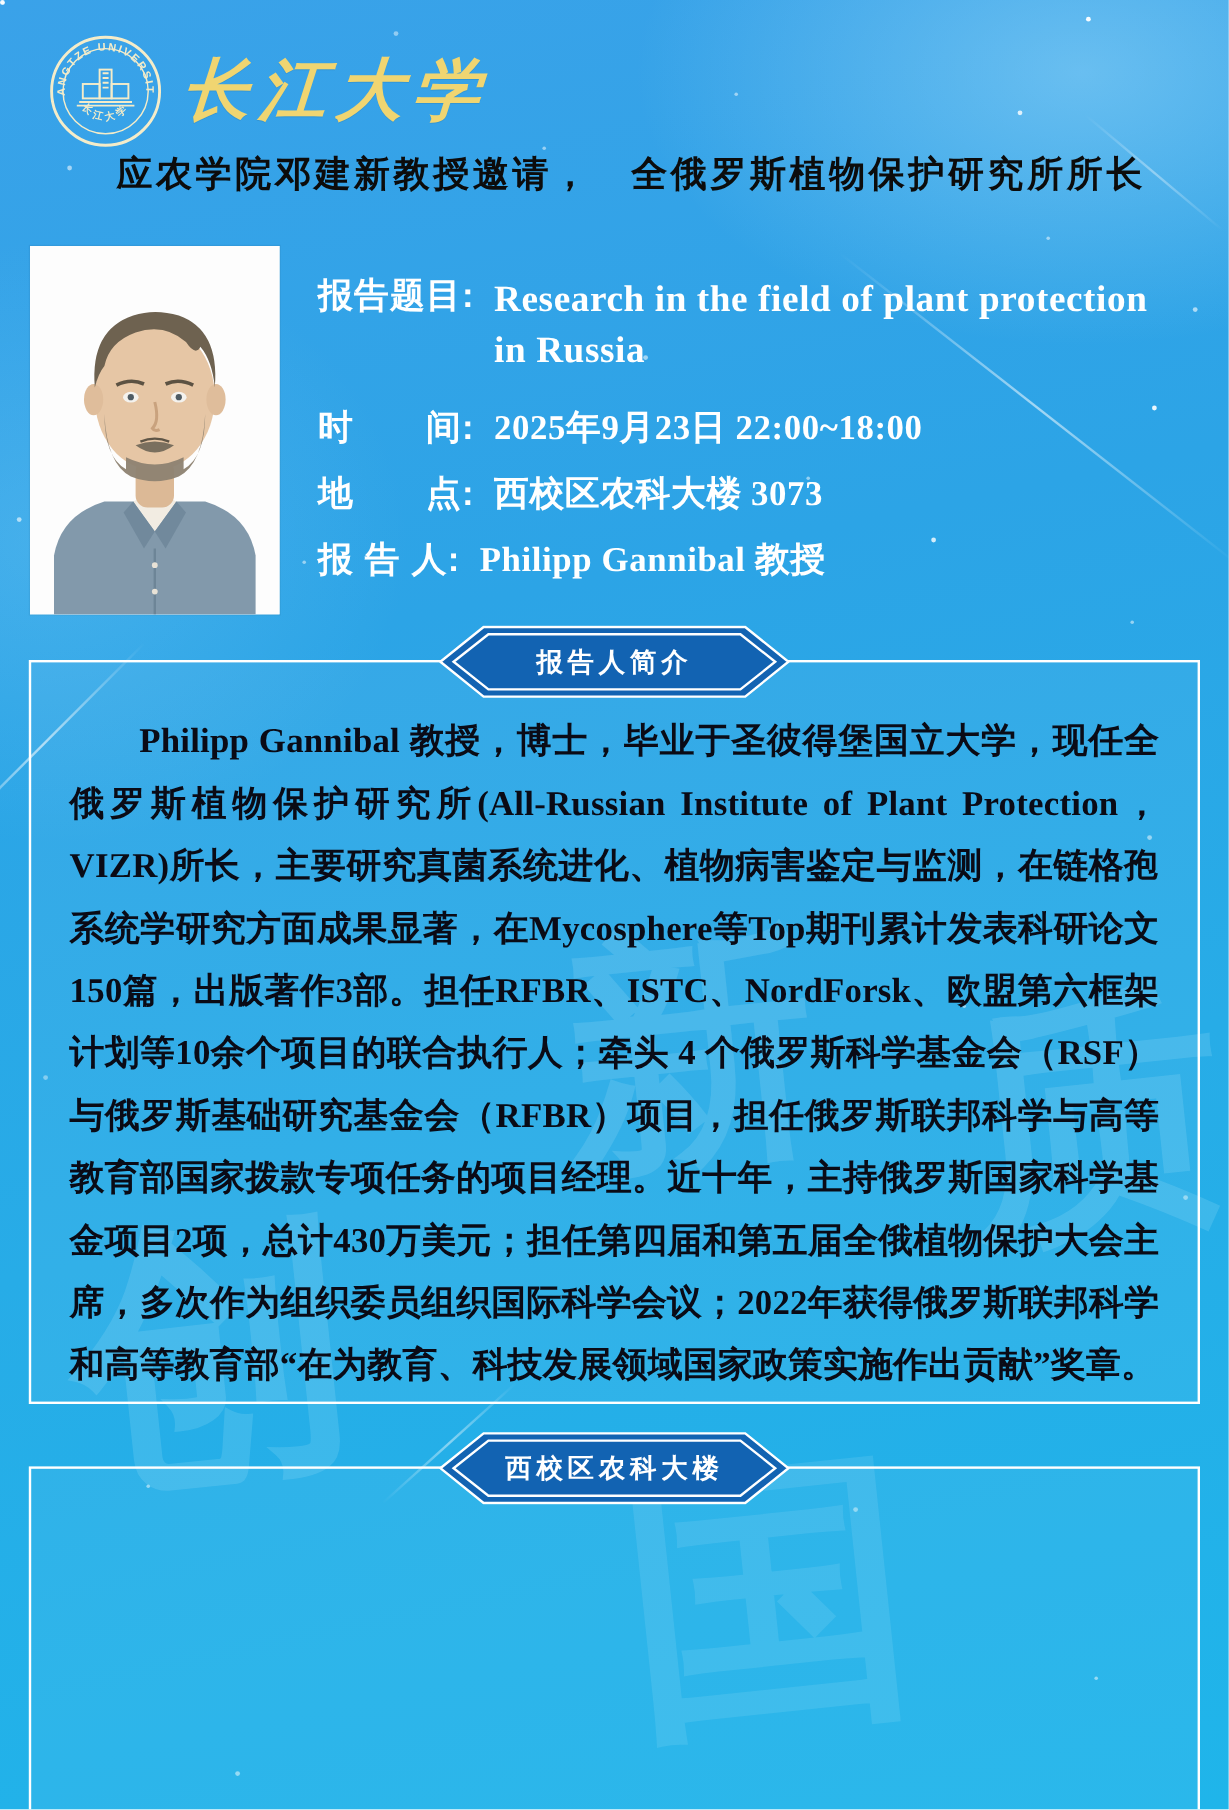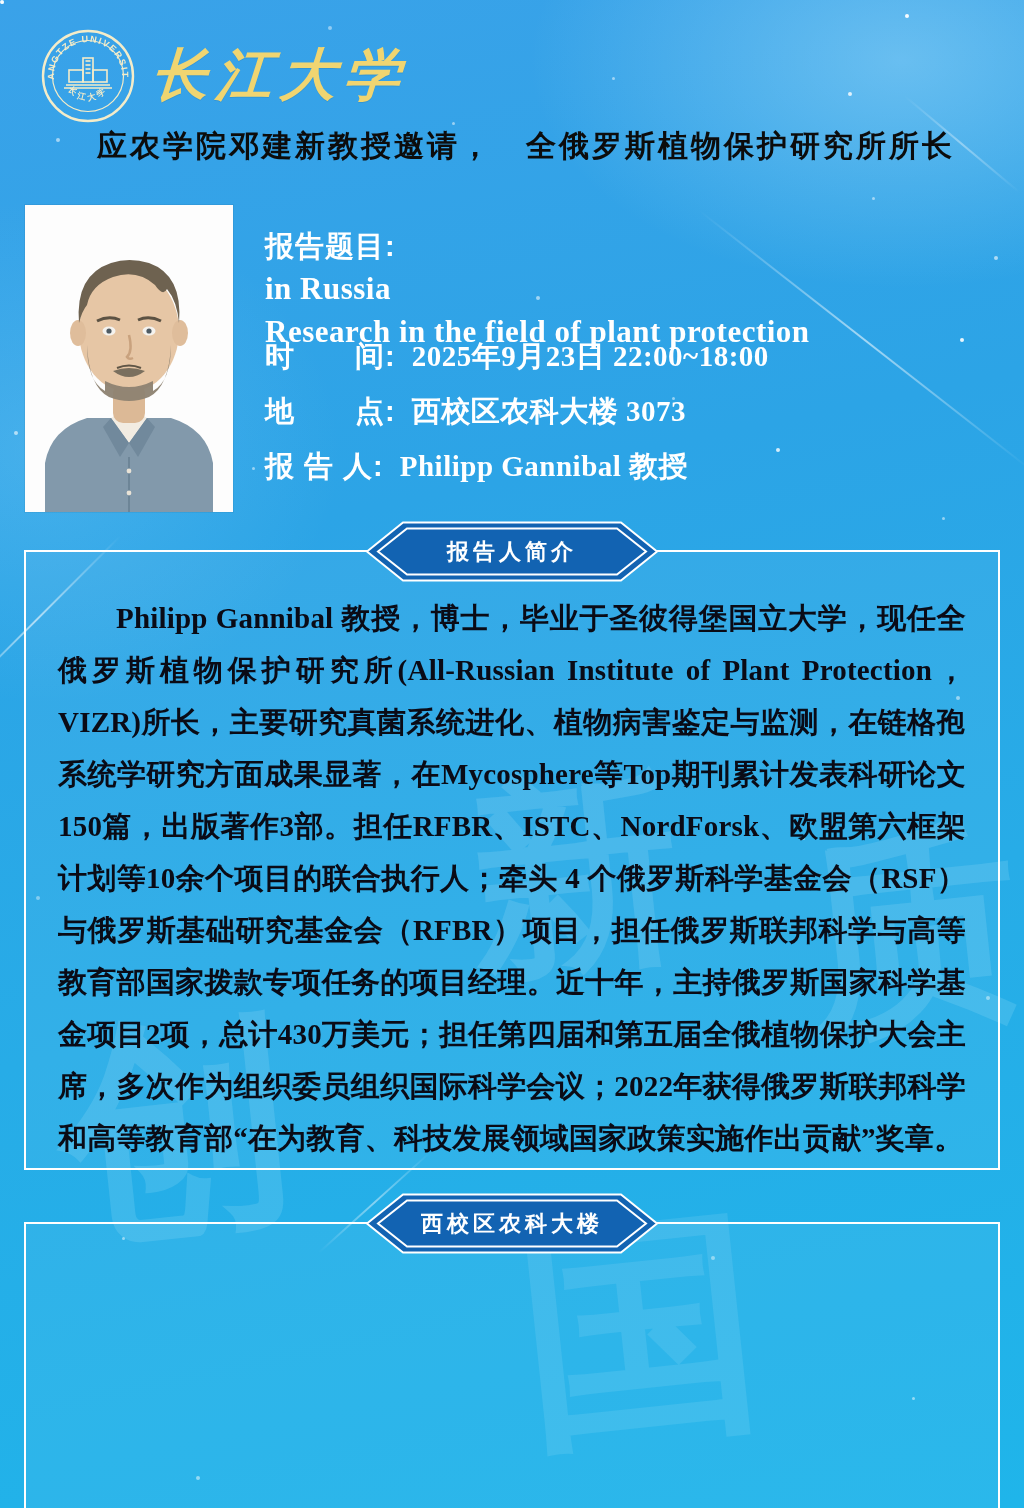--- a/index.html
+++ b/index.html
@@ -53,21 +53,21 @@
   .title .t1 { font-size:30px; font-weight:900; letter-spacing:3px; line-height:38px; }
   .title .t2 { font-family:"Liberation Serif","Liberation Sans",serif; font-size:31px; font-weight:900; letter-spacing:1px; line-height:38px; }
   
   .hero { position:absolute; left:25px; top:205px; right:24px; height:310px; }
   .photo { position:absolute; left:0; top:0; width:208px; height:307px; background:#fdfdfd; box-shadow:0 0 0 1px rgba(0,0,0,0.05); }
   .photo svg { width:100%; height:100%; display:block; }
   .fields { position:absolute; left:240px; top:0; right:0; color:#ffffff; }
   .row { position:absolute; left:0; display:flex; align-items:flex-start; }
   .row .label { white-space:pre; font-size:29px; font-weight:700; letter-spacing:1px; flex:0 0 auto; margin-right:16px; }
   .row .value { font-family:"Liberation Serif","Liberation Sans",serif; font-weight:700; font-size:29px; letter-spacing:.5px; }
-  .row-topic { top:22px;flex-direction:column; }
+  .row-topic { top:22px; }
   .row-topic .value { font-size:31px; line-height:43px; }
   .row-time { top:132px; }
   .row-place { top:187px; }
   .row-speaker { top:242px; }
   
   .panel { position:absolute; left:24px; right:24px; border:2px solid #ffffff; background:rgba(255,255,255,0.05); }
   .panel-bio { top:550px; height:620px; }
   .panel-content { top:1222px; height:330px; }
   .badge { position:absolute; top:-31px; left:50%; transform:translateX(-50%); width:292px; height:61px; }
   .badge svg { position:absolute; inset:0; width:100%; height:100%; }
@@ -165,22 +165,22 @@
         <path d="M62,140 Q64,182 84,192 Q104,200 124,192 Q144,182 146,140 Q146,176 128,186 L128,176 Q116,182 104,182 Q92,182 80,176 L80,186 Q62,176 62,140 Z" fill="#8d8271" opacity="0.95"></path>
         <path d="M88,166 Q104,160 120,166 Q112,172 104,172 Q96,172 88,166 Z" fill="#7a6f5e"></path>
         <path d="M92,163 Q104,158 116,163" stroke="#5f5546" stroke-width="2" fill="none"></path>
       </svg>
     </div>
 
     <div class="fields">
       <div class="row row-topic">
         <span class="label">报告题目:</span>
         <span class="value">
+          <span style="display:block">Research in the field of plant protection</span>
           <span style="display:block">in Russia</span>
-          <span style="display:block">Research in the field of plant protection</span>
         </span>
       </div>
       <div class="row row-time">
         <span class="label">时　　间:</span>
         <span class="value">2025年9月23日 22:00~18:00</span>
       </div>
       <div class="row row-place">
         <span class="label">地　　点:</span>
         <span class="value">西校区农科大楼 3073</span>
       </div>

